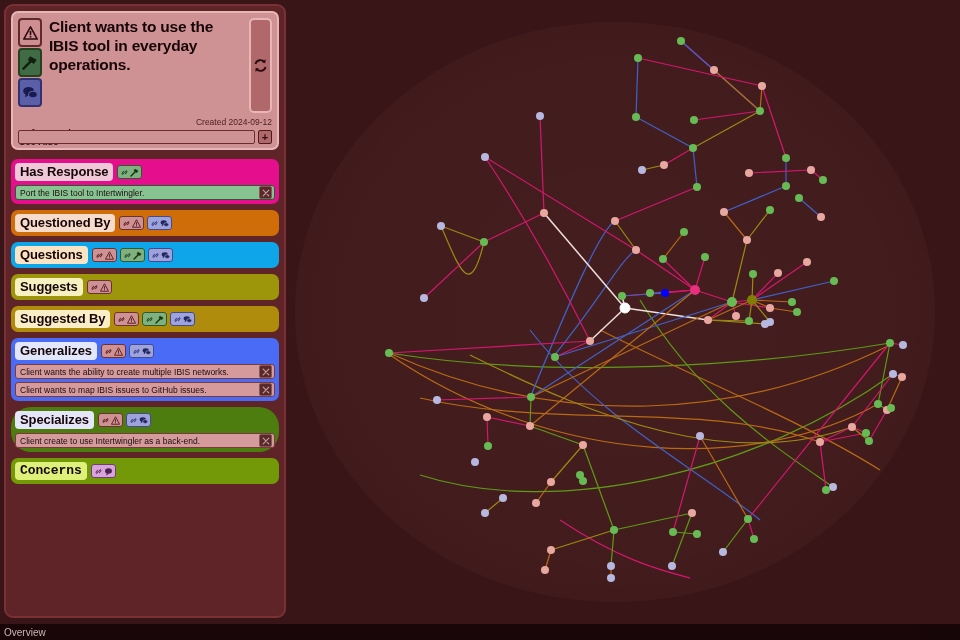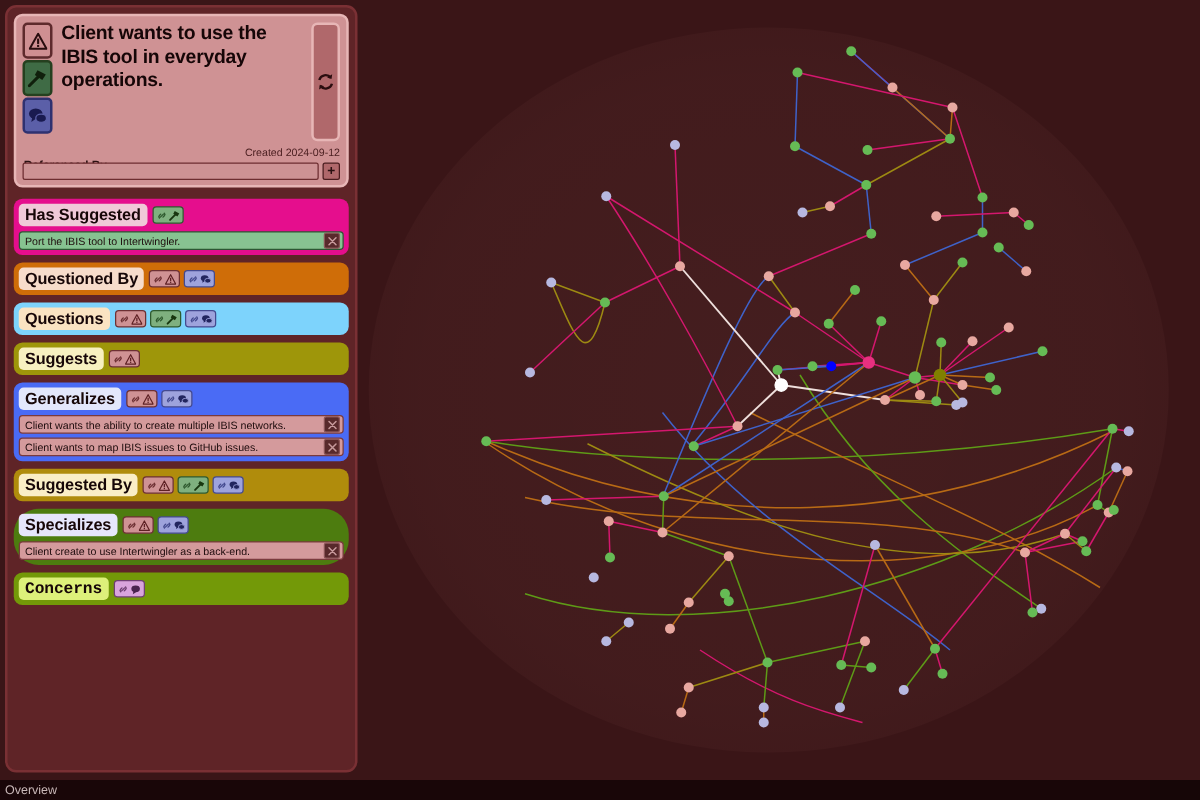--- a/index.html
+++ b/index.html
@@ -414,21 +414,21 @@
 
       <div class="addrow">
         <input id="add-input" type="text" placeholder="" style="">
         <button id="add-btn">+</button>
       </div>
     </div>
 
     <div id="rel-list">
         <div class="rel-card" style="background: rgb(229, 14, 141);">
           <div class="rel-head">
-            <span class="rel-name" style="background: rgb(240, 201, 216);">Has Suggested</span>
+            <span class="rel-name" style="background: rgb(240, 201, 216);">Has Response</span>
             <span class="badges">
               <span class="badge b-hammer">
                 <svg width="9" height="9" viewBox="0 0 12 12">
                   <path d="M4.4 7.6 L7.6 4.4" stroke="#2f5a2f" stroke-width="1.5" stroke-linecap="round"></path>
                   <path d="M3.4 8.6 A2 2 0 0 1 3.4 5.8 L4.8 4.4" fill="none" stroke="#2f5a2f" stroke-width="1.5" stroke-linecap="round"></path>
                   <path d="M8.6 3.4 A2 2 0 0 1 8.6 6.2 L7.2 7.6" fill="none" stroke="#2f5a2f" stroke-width="1.5" stroke-linecap="round"></path>
                 </svg>
                 <svg width="9" height="9" viewBox="0 0 12 12">
                   <path d="M1.4 10.6 L7 5" stroke="#18360f" stroke-width="2" stroke-linecap="round"></path>
                   <path d="M6.4 1 L11.2 3.6 L9.2 6.8 L4.8 3.9 Z" fill="#18360f"></path>
@@ -472,21 +472,21 @@
                 <svg width="9" height="9" viewBox="0 0 12 12">
                   <ellipse cx="5" cy="4.7" rx="4.1" ry="3.1" fill="#22255e"></ellipse>
                   <path d="M2.9 6.8 L2.4 9.6 L5.3 7.6 Z" fill="#22255e"></path>
                   <ellipse cx="8.3" cy="7.4" rx="3.3" ry="2.5" fill="#22255e"></ellipse>
                   <ellipse cx="8.3" cy="7.4" rx="3.3" ry="2.5" fill="none" stroke="#9ea3dc" stroke-width="0.9"></ellipse>
                 </svg>
               </span>
             </span>
           </div>
         </div>
-        <div class="rel-card" style="background: #7dd3fc;">
+        <div class="rel-card" style="background: #0ea5e9;">
           <div class="rel-head">
             <span class="rel-name" style="background: rgb(250, 227, 194);">Questions</span>
             <span class="badges">
               <span class="badge b-warn">
                 <svg width="9" height="9" viewBox="0 0 12 12">
                   <path d="M4.4 7.6 L7.6 4.4" stroke="#6d3033" stroke-width="1.5" stroke-linecap="round"></path>
                   <path d="M3.4 8.6 A2 2 0 0 1 3.4 5.8 L4.8 4.4" fill="none" stroke="#6d3033" stroke-width="1.5" stroke-linecap="round"></path>
                   <path d="M8.6 3.4 A2 2 0 0 1 8.6 6.2 L7.2 7.6" fill="none" stroke="#6d3033" stroke-width="1.5" stroke-linecap="round"></path>
                 </svg>
                 <svg width="9" height="9" viewBox="0 0 12 12">
@@ -529,20 +529,63 @@
               <span class="badge b-warn">
                 <svg width="9" height="9" viewBox="0 0 12 12">
                   <path d="M4.4 7.6 L7.6 4.4" stroke="#6d3033" stroke-width="1.5" stroke-linecap="round"></path>
                   <path d="M3.4 8.6 A2 2 0 0 1 3.4 5.8 L4.8 4.4" fill="none" stroke="#6d3033" stroke-width="1.5" stroke-linecap="round"></path>
                   <path d="M8.6 3.4 A2 2 0 0 1 8.6 6.2 L7.2 7.6" fill="none" stroke="#6d3033" stroke-width="1.5" stroke-linecap="round"></path>
                 </svg>
                 <svg width="9" height="9" viewBox="0 0 12 12">
                   <path d="M6 1 L11.4 11 L0.6 11 Z" fill="none" stroke="#5e2124" stroke-width="1.3" stroke-linejoin="round"></path>
                   <rect x="5.3" y="4.3" width="1.4" height="3.4" fill="#5e2124"></rect>
                   <rect x="5.3" y="8.4" width="1.4" height="1.4" fill="#5e2124"></rect>
+                </svg>
+              </span>
+            </span>
+          </div>
+        </div>
+        <div class="rel-card" style="background: rgb(176, 140, 12);">
+          <div class="rel-head">
+            <span class="rel-name" style="background: rgb(250, 238, 198);">Suggested By</span>
+            <span class="badges">
+              <span class="badge b-warn">
+                <svg width="9" height="9" viewBox="0 0 12 12">
+                  <path d="M4.4 7.6 L7.6 4.4" stroke="#6d3033" stroke-width="1.5" stroke-linecap="round"></path>
+                  <path d="M3.4 8.6 A2 2 0 0 1 3.4 5.8 L4.8 4.4" fill="none" stroke="#6d3033" stroke-width="1.5" stroke-linecap="round"></path>
+                  <path d="M8.6 3.4 A2 2 0 0 1 8.6 6.2 L7.2 7.6" fill="none" stroke="#6d3033" stroke-width="1.5" stroke-linecap="round"></path>
+                </svg>
+                <svg width="9" height="9" viewBox="0 0 12 12">
+                  <path d="M6 1 L11.4 11 L0.6 11 Z" fill="none" stroke="#5e2124" stroke-width="1.3" stroke-linejoin="round"></path>
+                  <rect x="5.3" y="4.3" width="1.4" height="3.4" fill="#5e2124"></rect>
+                  <rect x="5.3" y="8.4" width="1.4" height="1.4" fill="#5e2124"></rect>
+                </svg>
+              </span>
+              <span class="badge b-hammer">
+                <svg width="9" height="9" viewBox="0 0 12 12">
+                  <path d="M4.4 7.6 L7.6 4.4" stroke="#2f5a2f" stroke-width="1.5" stroke-linecap="round"></path>
+                  <path d="M3.4 8.6 A2 2 0 0 1 3.4 5.8 L4.8 4.4" fill="none" stroke="#2f5a2f" stroke-width="1.5" stroke-linecap="round"></path>
+                  <path d="M8.6 3.4 A2 2 0 0 1 8.6 6.2 L7.2 7.6" fill="none" stroke="#2f5a2f" stroke-width="1.5" stroke-linecap="round"></path>
+                </svg>
+                <svg width="9" height="9" viewBox="0 0 12 12">
+                  <path d="M1.4 10.6 L7 5" stroke="#18360f" stroke-width="2" stroke-linecap="round"></path>
+                  <path d="M6.4 1 L11.2 3.6 L9.2 6.8 L4.8 3.9 Z" fill="#18360f"></path>
+                </svg>
+              </span>
+              <span class="badge b-talk">
+                <svg width="9" height="9" viewBox="0 0 12 12">
+                  <path d="M4.4 7.6 L7.6 4.4" stroke="#444a8f" stroke-width="1.5" stroke-linecap="round"></path>
+                  <path d="M3.4 8.6 A2 2 0 0 1 3.4 5.8 L4.8 4.4" fill="none" stroke="#444a8f" stroke-width="1.5" stroke-linecap="round"></path>
+                  <path d="M8.6 3.4 A2 2 0 0 1 8.6 6.2 L7.2 7.6" fill="none" stroke="#444a8f" stroke-width="1.5" stroke-linecap="round"></path>
+                </svg>
+                <svg width="9" height="9" viewBox="0 0 12 12">
+                  <ellipse cx="5" cy="4.7" rx="4.1" ry="3.1" fill="#22255e"></ellipse>
+                  <path d="M2.9 6.8 L2.4 9.6 L5.3 7.6 Z" fill="#22255e"></path>
+                  <ellipse cx="8.3" cy="7.4" rx="3.3" ry="2.5" fill="#22255e"></ellipse>
+                  <ellipse cx="8.3" cy="7.4" rx="3.3" ry="2.5" fill="none" stroke="#9ea3dc" stroke-width="0.9"></ellipse>
                 </svg>
               </span>
             </span>
           </div>
         </div>
         <div class="rel-card" style="background: rgb(74, 107, 245);">
           <div class="rel-head">
             <span class="rel-name" style="background: rgb(227, 231, 251);">Generalizes</span>
             <span class="badges">
               <span class="badge b-warn">
@@ -584,63 +627,20 @@
             <div class="rel-item item-rose">
               <span class="txt">Client wants to map IBIS issues to GitHub issues.</span>
               <span class="unlink">
                 <svg width="8" height="8" viewBox="0 0 10 10">
                   <path d="M1.5 1.5 L8.5 8.5 M8.5 1.5 L1.5 8.5" stroke="#c79a9c" stroke-width="1.5" stroke-linecap="round"></path>
                 </svg>
               </span>
             </div>
           </div>
         </div>
-        <div class="rel-card" style="background: rgb(176, 140, 12);">
-          <div class="rel-head">
-            <span class="rel-name" style="background: rgb(250, 238, 198);">Suggested By</span>
-            <span class="badges">
-              <span class="badge b-warn">
-                <svg width="9" height="9" viewBox="0 0 12 12">
-                  <path d="M4.4 7.6 L7.6 4.4" stroke="#6d3033" stroke-width="1.5" stroke-linecap="round"></path>
-                  <path d="M3.4 8.6 A2 2 0 0 1 3.4 5.8 L4.8 4.4" fill="none" stroke="#6d3033" stroke-width="1.5" stroke-linecap="round"></path>
-                  <path d="M8.6 3.4 A2 2 0 0 1 8.6 6.2 L7.2 7.6" fill="none" stroke="#6d3033" stroke-width="1.5" stroke-linecap="round"></path>
-                </svg>
-                <svg width="9" height="9" viewBox="0 0 12 12">
-                  <path d="M6 1 L11.4 11 L0.6 11 Z" fill="none" stroke="#5e2124" stroke-width="1.3" stroke-linejoin="round"></path>
-                  <rect x="5.3" y="4.3" width="1.4" height="3.4" fill="#5e2124"></rect>
-                  <rect x="5.3" y="8.4" width="1.4" height="1.4" fill="#5e2124"></rect>
-                </svg>
-              </span>
-              <span class="badge b-hammer">
-                <svg width="9" height="9" viewBox="0 0 12 12">
-                  <path d="M4.4 7.6 L7.6 4.4" stroke="#2f5a2f" stroke-width="1.5" stroke-linecap="round"></path>
-                  <path d="M3.4 8.6 A2 2 0 0 1 3.4 5.8 L4.8 4.4" fill="none" stroke="#2f5a2f" stroke-width="1.5" stroke-linecap="round"></path>
-                  <path d="M8.6 3.4 A2 2 0 0 1 8.6 6.2 L7.2 7.6" fill="none" stroke="#2f5a2f" stroke-width="1.5" stroke-linecap="round"></path>
-                </svg>
-                <svg width="9" height="9" viewBox="0 0 12 12">
-                  <path d="M1.4 10.6 L7 5" stroke="#18360f" stroke-width="2" stroke-linecap="round"></path>
-                  <path d="M6.4 1 L11.2 3.6 L9.2 6.8 L4.8 3.9 Z" fill="#18360f"></path>
-                </svg>
-              </span>
-              <span class="badge b-talk">
-                <svg width="9" height="9" viewBox="0 0 12 12">
-                  <path d="M4.4 7.6 L7.6 4.4" stroke="#444a8f" stroke-width="1.5" stroke-linecap="round"></path>
-                  <path d="M3.4 8.6 A2 2 0 0 1 3.4 5.8 L4.8 4.4" fill="none" stroke="#444a8f" stroke-width="1.5" stroke-linecap="round"></path>
-                  <path d="M8.6 3.4 A2 2 0 0 1 8.6 6.2 L7.2 7.6" fill="none" stroke="#444a8f" stroke-width="1.5" stroke-linecap="round"></path>
-                </svg>
-                <svg width="9" height="9" viewBox="0 0 12 12">
-                  <ellipse cx="5" cy="4.7" rx="4.1" ry="3.1" fill="#22255e"></ellipse>
-                  <path d="M2.9 6.8 L2.4 9.6 L5.3 7.6 Z" fill="#22255e"></path>
-                  <ellipse cx="8.3" cy="7.4" rx="3.3" ry="2.5" fill="#22255e"></ellipse>
-                  <ellipse cx="8.3" cy="7.4" rx="3.3" ry="2.5" fill="none" stroke="#9ea3dc" stroke-width="0.9"></ellipse>
-                </svg>
-              </span>
-            </span>
-          </div>
-        </div>
         <div class="rel-card" style="background: #4d7c0f; border-radius: 20px;">
           <div class="rel-head">
             <span class="rel-name" style="background: rgb(230, 230, 251);">Specializes</span>
             <span class="badges">
               <span class="badge b-warn">
                 <svg width="9" height="9" viewBox="0 0 12 12">
                   <path d="M4.4 7.6 L7.6 4.4" stroke="#6d3033" stroke-width="1.5" stroke-linecap="round"></path>
                   <path d="M3.4 8.6 A2 2 0 0 1 3.4 5.8 L4.8 4.4" fill="none" stroke="#6d3033" stroke-width="1.5" stroke-linecap="round"></path>
                   <path d="M8.6 3.4 A2 2 0 0 1 8.6 6.2 L7.2 7.6" fill="none" stroke="#6d3033" stroke-width="1.5" stroke-linecap="round"></path>
                 </svg>

